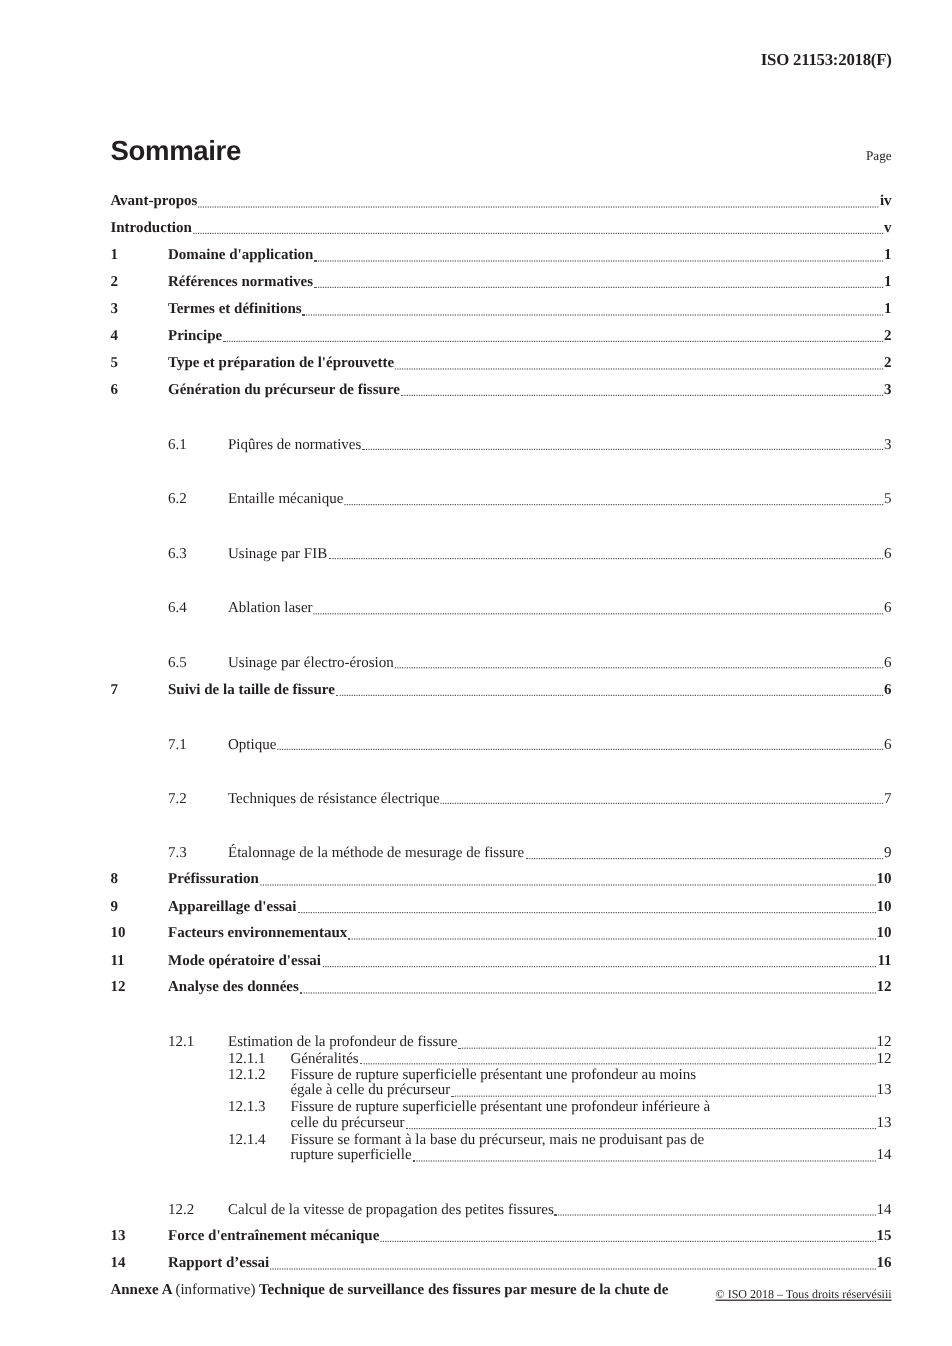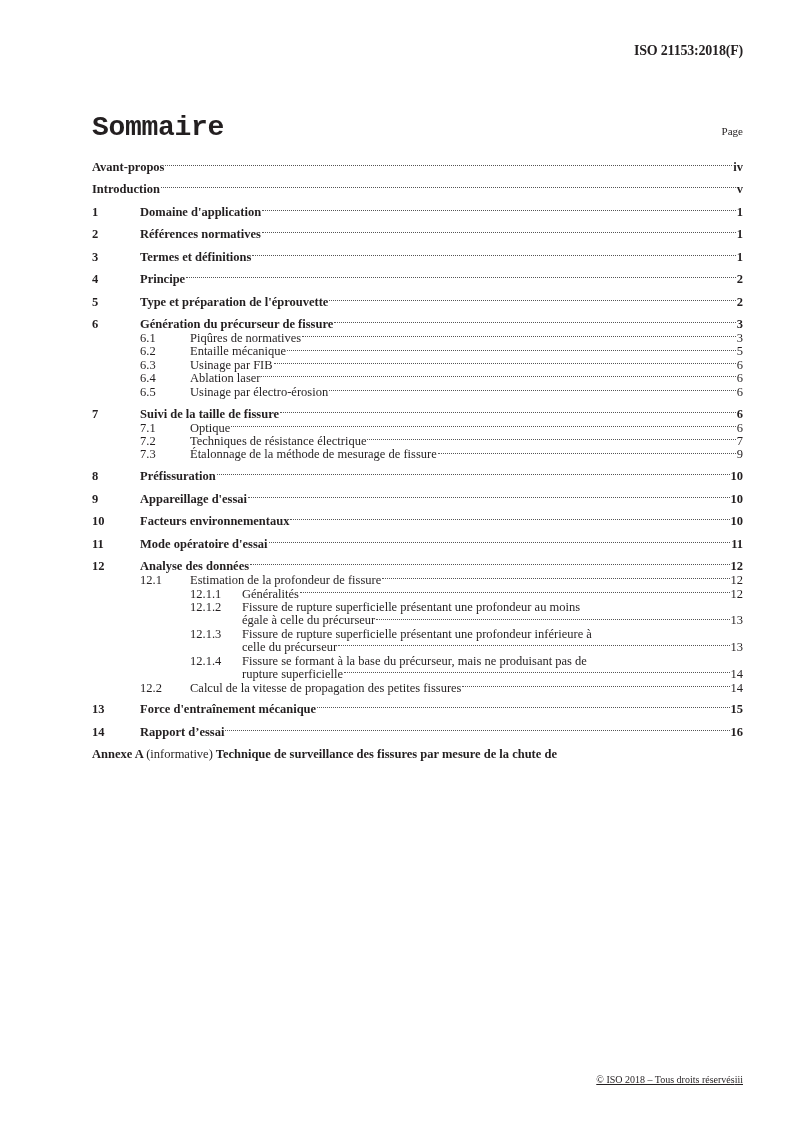--- a/index.html
+++ b/index.html
@@ -11,48 +11,48 @@
     .header-code {
       position: absolute; right: 50px; top: 43px;
       font-family: "Liberation Serif", serif;
       font-weight: bold; font-size: 14px; letter-spacing: -0.2px;
     }
     .title-row {
       position: absolute; left: 92px; right: 50px; top: 112px;
       display: flex; justify-content: space-between; align-items: baseline;
     }
     .title {
-      font-family: Liberation Mono, monospace;
-      font-weight: bold; font-size: 28px; letter-spacing: -0.3px;
+      font-family: Liberation Sans, sans-serif;
+      font-weight: bold; font-size: 23px; letter-spacing: -0.3px;
     }
     .page-label {
       font-family: "Liberation Serif", serif;
       font-size: 11px;
     }
     .toc {
       position: absolute; left: 92px; right: 50px; top: 152px;
       font-family: "Liberation Serif", serif;
       font-size: 12.5px;
     }
     .entry { position: relative; }
     .entry.top { font-weight: bold; margin-top: 7.5px; line-height: 15px; }
     .entry.sub { font-weight: normal; line-height: 13.4px; }
     .line {
-      display: flex; align-items: center;
+      display: flex; align-items: flex-end;
     }
     .num { flex: 0 0 auto; }
     .txt { flex: 0 1 auto; }
     .dots {
       flex: 1 1 auto; overflow: hidden; white-space: nowrap;
       border-bottom: 1px dotted #555; height: 0; margin: 0 1px; transform: translateY(-2px);
       min-width: 6px;
     }
     .pg { flex: 0 0 auto; text-align: right; }
     .top .num { width: 48px; }
-    .sub1 { padding-left: 48px; }
+    .sub1 { padding-left: 48px; margin-top: 32px; }
     .sub1 .num { width: 50px; }
     .sub2 { padding-left: 98px; }
     .sub2 .num { width: 52px; }
     .sub2 .cont { padding-left: 52px; }
     .annex .cont { padding-left: 48px; }
     .annex-info { font-weight: normal; }
     .footer {
       position: absolute; left: 92px; right: 50px; top: 1074px;
       display: flex; justify-content: flex-end;
       font-family: "Liberation Serif", serif; font-size: 10px; text-decoration: underline;

